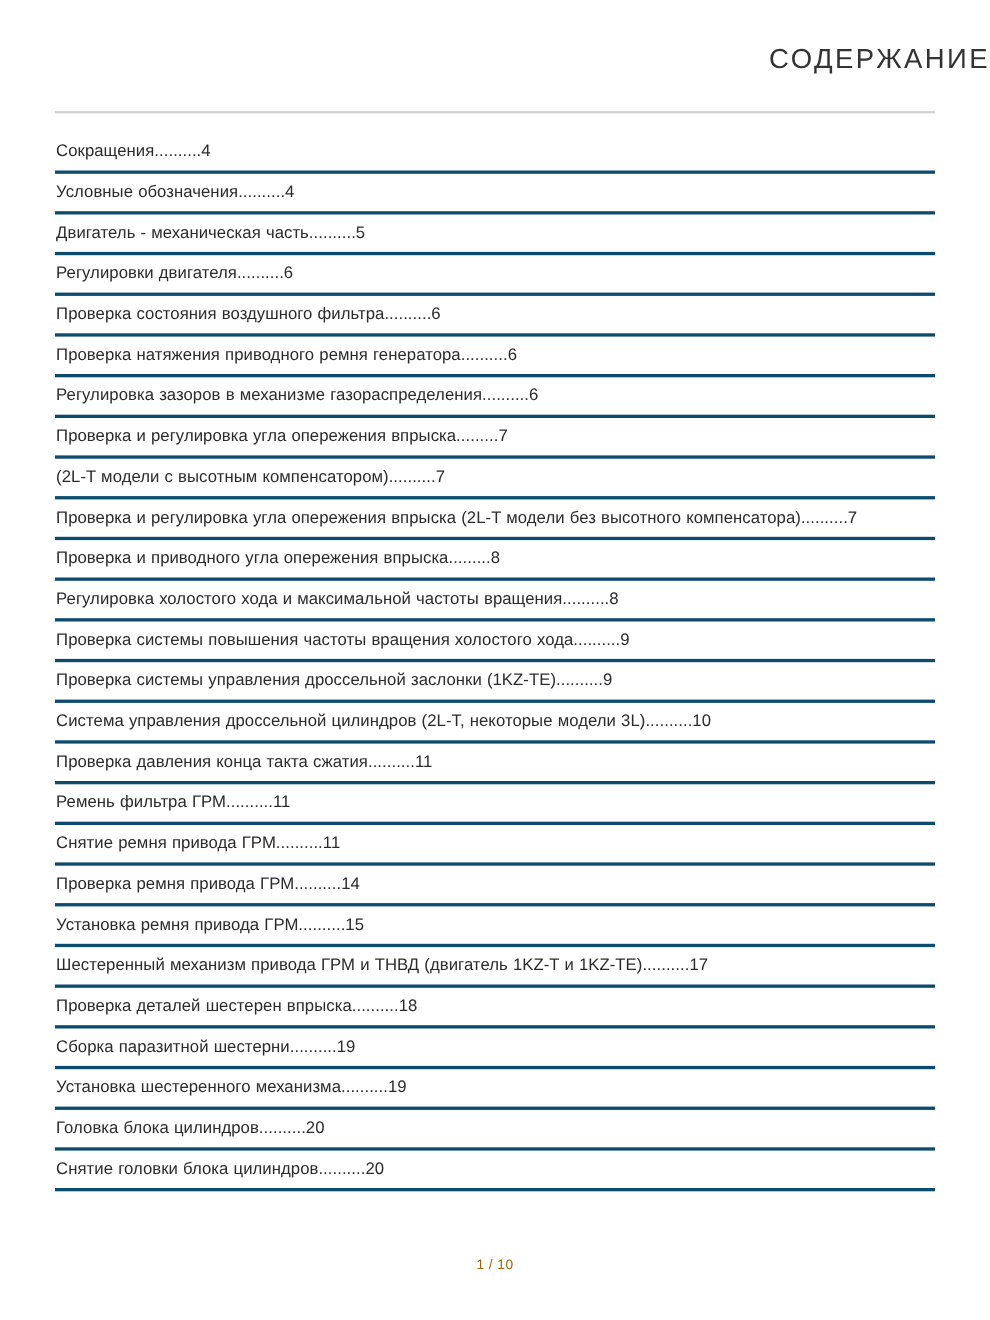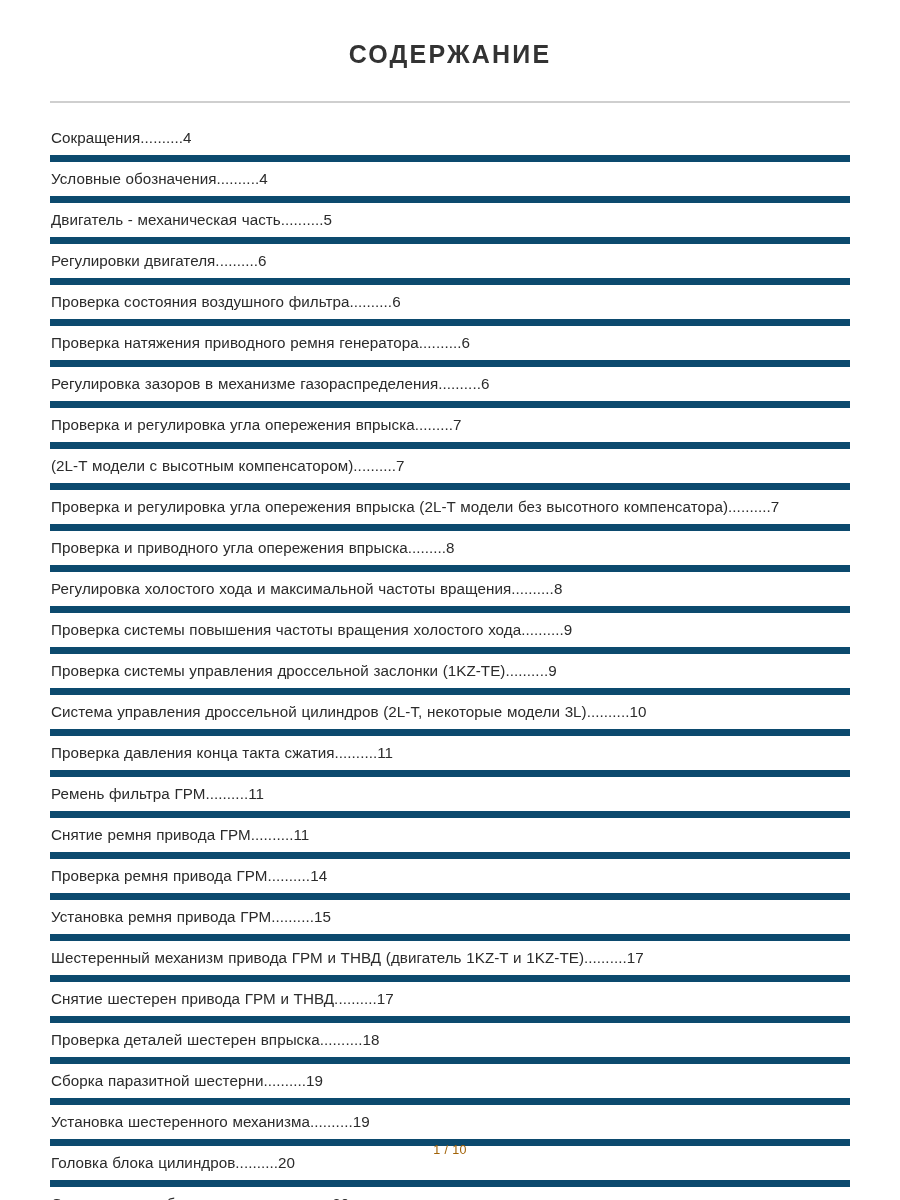--- a/index.html
+++ b/index.html
@@ -22,23 +22,23 @@
     width: 900px;
     height: 1200px;
     box-sizing: border-box;
     background: #ffffff;
   }
 
   
   .doc-title {
     margin: 0;
     padding-top: 39px;
-    text-align: center;
+    text-align: right;
     font-size: 25px;
-    font-weight: bold;
+    font-weight: normal;
     letter-spacing: 2.2px;
     color: #333333;
     line-height: 1.2;
   }
 
   
   .top-rule {
     margin: 0;
     position: absolute;
     left: 50px;
@@ -56,21 +56,21 @@
     width: 800px;
     margin: 0;
     padding: 0;
     list-style: none;
   }
 
   .toc-item {
     position: relative;
     box-sizing: border-box;
     padding: 7px 0 7px 1px;
-    border-bottom: 7px solid #0c4a6e;
+    border-bottom: 3px solid #0c4a6e;
     font-size: 15.2px;
     line-height: 20px;
     color: #2b2b2b;
     letter-spacing: 0.05px;
     word-spacing: 0.4px;
   }
 
   .toc-item:first-child {
     padding-top: 8px;
   }
@@ -111,21 +111,20 @@
       <li class="toc-item">Регулировка холостого хода и максимальной частоты вращения..........8</li>
       <li class="toc-item">Проверка системы повышения частоты вращения холостого хода..........9</li>
       <li class="toc-item">Проверка системы управления дроссельной заслонки (1KZ-TE)..........9</li>
       <li class="toc-item">Система управления дроссельной цилиндров (2L-T, некоторые модели 3L)..........10</li>
       <li class="toc-item">Проверка давления конца такта сжатия..........11</li>
       <li class="toc-item">Ремень фильтра ГРМ..........11</li>
       <li class="toc-item">Снятие ремня привода ГРМ..........11</li>
       <li class="toc-item">Проверка ремня привода ГРМ..........14</li>
       <li class="toc-item">Установка ремня привода ГРМ..........15</li>
       <li class="toc-item">Шестеренный механизм привода ГРМ и ТНВД (двигатель 1KZ-T и 1KZ-TE)..........17</li>
-      <li class="toc-item">Снятие шестерен привода ГРМ и ТНВД..........17</li>
       <li class="toc-item">Проверка деталей шестерен впрыска..........18</li>
       <li class="toc-item">Сборка паразитной шестерни..........19</li>
       <li class="toc-item">Установка шестеренного механизма..........19</li>
       <li class="toc-item">Головка блока цилиндров..........20</li>
       <li class="toc-item">Снятие головки блока цилиндров..........20</li>
     </ul>
 
   <div class="page-footer">1 / 10</div>
 
 </div>

